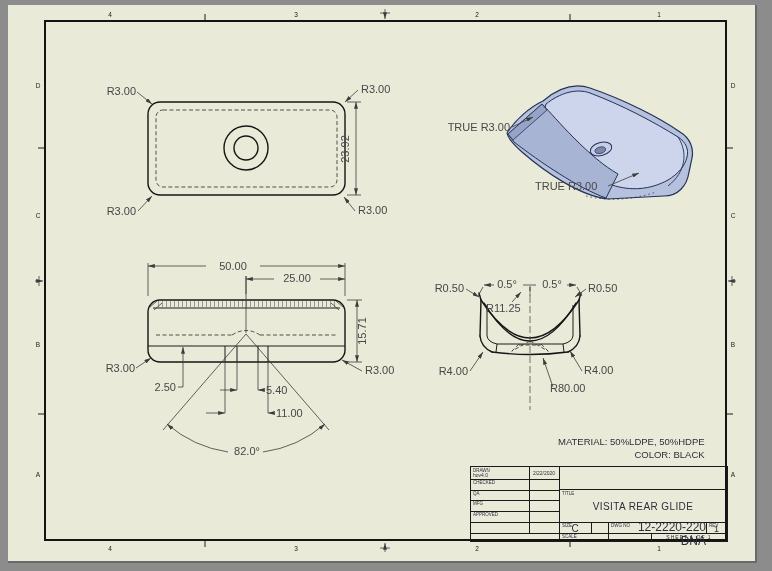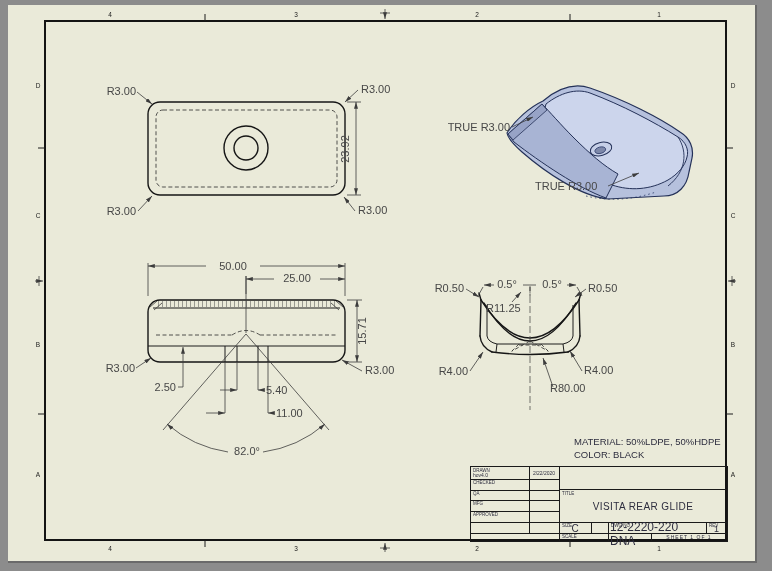--- a/index.html
+++ b/index.html
@@ -1,34 +1,34 @@
 <!DOCTYPE html>
 <html><head>
 <meta charset="utf-8">
 <style>
   html,body{margin:0;padding:0;background:#8c8c8c;}
   #screen{position:relative;width:772px;height:571px;background:#8c8c8c;overflow:hidden;
-          font-family:"Liberation Sans",sans-serif;}
+          font-family:"Liberation Sans",sans-serif;text-align:right;}
   #sheet{position:absolute;left:8px;top:5px;width:747px;height:556px;background:#eaead9;
          border-right:2px solid #6a6a6a;border-bottom:2px solid #6a6a6a;}
   svg{position:absolute;left:0;top:0;}
   .obj{stroke:#161616;stroke-width:1.4;fill:none;stroke-linecap:round;}
   .ln{stroke:#1d1d1d;stroke-width:1;fill:none;}
   .thin{stroke:#3c3c3c;stroke-width:.8;fill:none;}
   .dash{stroke:#2a2a2a;stroke-width:.8;fill:none;stroke-dasharray:4 2.5;}
   .cl{stroke:#3c3c3c;stroke-width:.7;fill:none;stroke-dasharray:7 3;}
   .band{stroke:#3a3a3a;stroke-width:6;fill:none;stroke-dasharray:.9 3.1;opacity:.5;}
   .dots{stroke:#2a3a66;stroke-width:.9;fill:none;stroke-dasharray:1.5 3;}
   .dim{font:11px "Liberation Sans",sans-serif;fill:#474747;}
   .zone{font:6.5px "Liberation Sans",sans-serif;fill:#1a1a1a;text-anchor:middle;}
   
   #tblock{position:absolute;left:470px;top:466px;width:256px;height:74px;
           border:1px solid #1a1a1a;color:#2d2d3e;}
   #notes{position:absolute;left:558px;top:435px;font-size:9.5px;line-height:13px;
-         color:#2d2d3e;white-space:nowrap;margin-left:16px;}
+         color:#2d2d3e;white-space:nowrap;}
   .hl,.vl{position:absolute;background:#1a1a1a;}
   .hl{height:1px;}.vl{width:1px;}
   .lbl{position:absolute;font-size:4.5px;line-height:5px;color:#2d2d3e;}
   .tcell{position:absolute;display:flex;align-items:center;justify-content:center;color:#2d2d3e;}
 </style>
 </head>
 <body>
 
 <div id="screen">
   <div id="sheet"></div>

